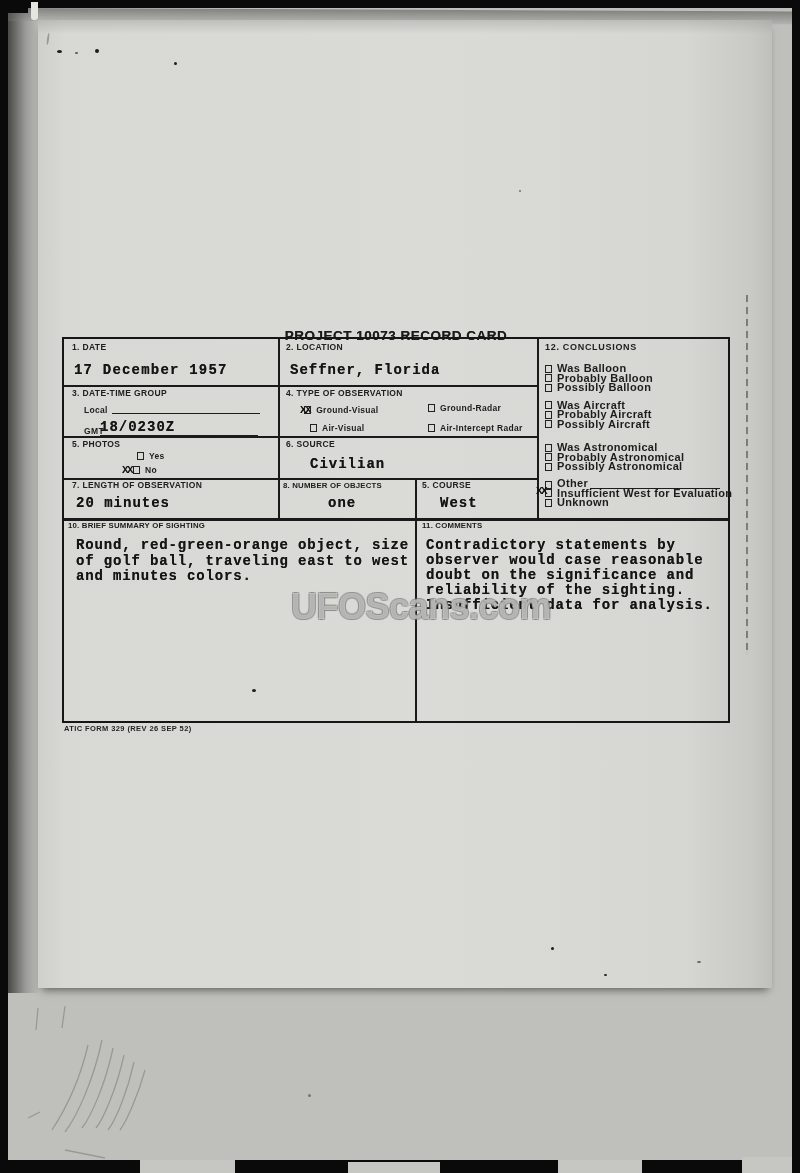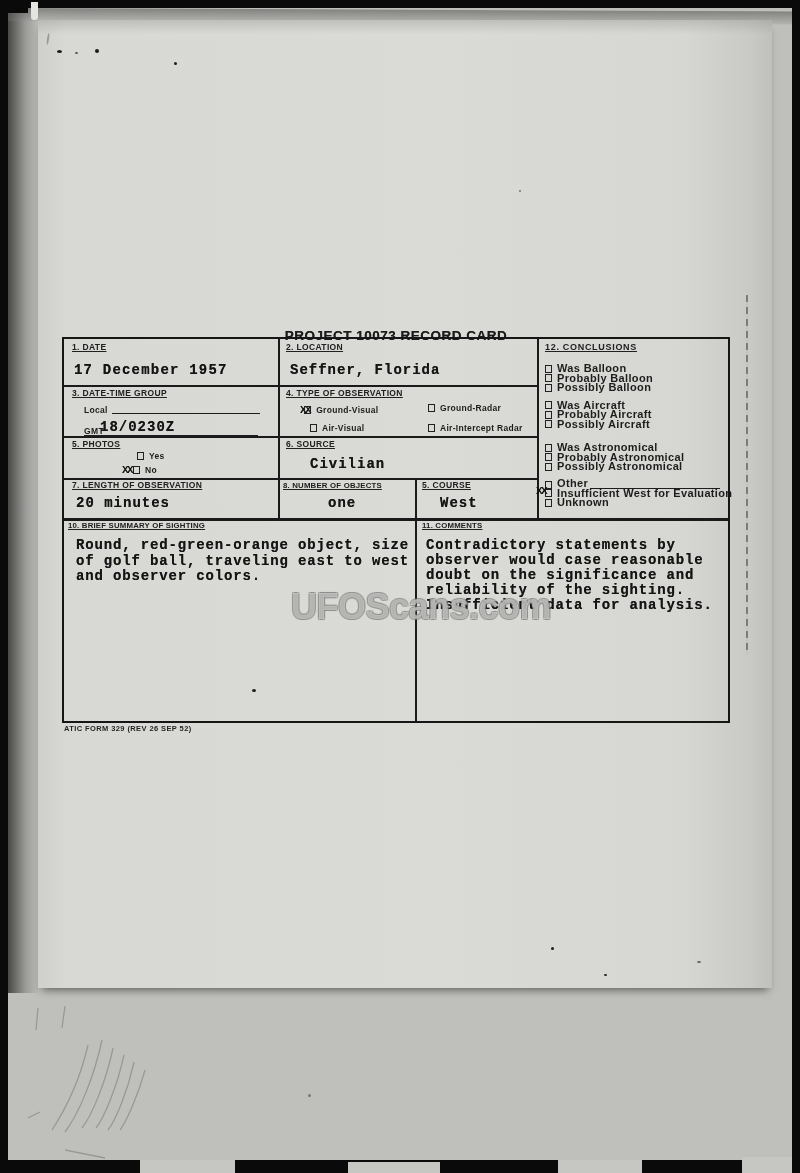--- a/index.html
+++ b/index.html
@@ -26,21 +26,21 @@
   .scratches{position:absolute;left:10px;top:1000px;}
 
   
   .title{position:absolute;left:62px;top:312px;width:668px;text-align:center;
          font:700 13.5px/1 "Liberation Sans",sans-serif;letter-spacing:.5px;color:#1a1a1a;
          text-shadow:0 0 .5px rgba(20,20,20,.7);margin-top:17px;}
   .card{position:absolute;left:62px;top:337px;width:668px;height:386px;
         border:2px solid #161616;box-sizing:border-box;}
   .gl{position:absolute;background:#1a1a1a;}
   .lbl{position:absolute;font:700 8.5px/1 "Liberation Sans",sans-serif;letter-spacing:.35px;
-       color:#202020;white-space:nowrap;text-decoration:underline;}
+       color:#202020;white-space:nowrap;}
   .lbl.sm{font-size:7.8px;letter-spacing:.2px;}
   .lbl.big{font-size:9px;letter-spacing:.7px;}
   .typed{position:absolute;font:700 14px/1 "Liberation Mono","DejaVu Sans Mono",monospace;
          letter-spacing:1px;color:#141414;white-space:nowrap;text-shadow:0 0 .6px rgba(25,25,25,.75);}
   .tblock{position:absolute;font:700 14px/15.5px "Liberation Mono","DejaVu Sans Mono",monospace;
           letter-spacing:.85px;color:#141414;white-space:nowrap;text-shadow:0 0 .6px rgba(25,25,25,.75);}
   .opt,.citem{position:absolute;display:flex;align-items:center;
        font:700 8.5px/1 "Liberation Sans",sans-serif;letter-spacing:.3px;color:#1d1d1d;white-space:nowrap;}
   .citem{font-size:11px;letter-spacing:.35px;}
   .cbx{display:inline-block;flex:0 0 auto;width:5px;height:6px;border:1.4px solid #212121;margin-right:5px;}
@@ -167,21 +167,21 @@
     <div class="typed" style="left:12px;top:157px;">20 minutes</div>
     <div class="lbl sm" style="left:219px;top:143px;">8. NUMBER OF OBJECTS</div>
     <div class="typed" style="left:264px;top:157px;">one</div>
     <div class="lbl" style="left:358px;top:142px;">5. COURSE</div>
     <div class="typed" style="left:376px;top:157px;">West</div>
 
     <div class="lbl sm" style="left:4px;top:183px;">10. BRIEF SUMMARY OF SIGHTING</div>
     <div class="tblock" style="left:12px;top:199px;">
       <div>Round, red-green-orange object, size</div>
       <div>of golf ball, traveling east to west</div>
-      <div>and observer colors.</div>
+      <div>and minutes colors.</div>
     </div>
 
     <div class="lbl sm" style="left:358px;top:183px;">11. COMMENTS</div>
     <div class="tblock" style="left:362px;top:199px;line-height:15px;">
       <div>Contradictory statements by</div>
       <div>observer would case reasonable</div>
       <div>doubt on the significance and</div>
       <div>reliability of the sighting.</div>
       <div>Insufficient data for analysis.</div>
     </div>

